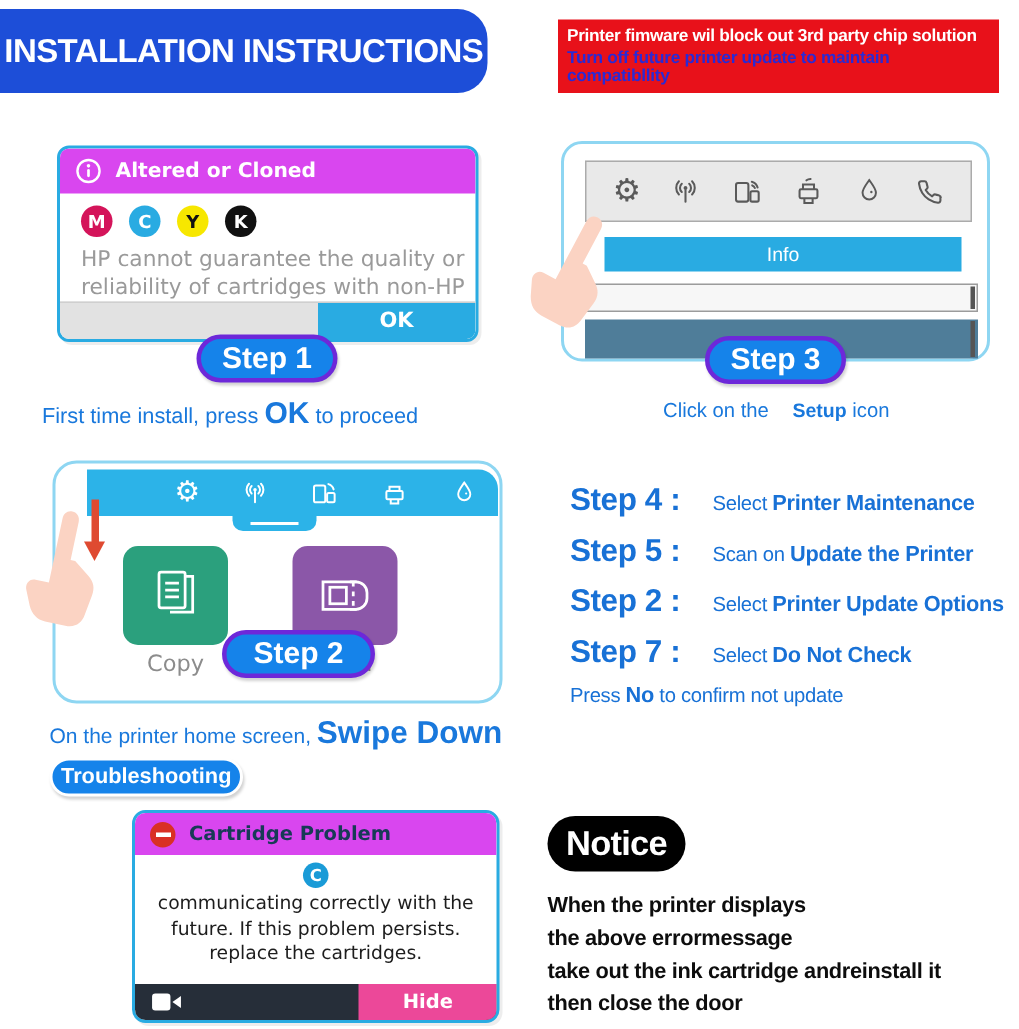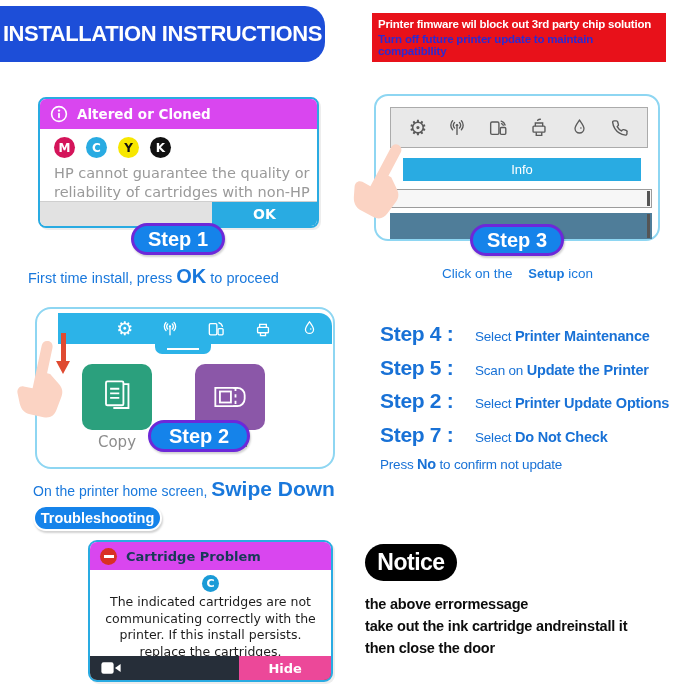--- a/index.html
+++ b/index.html
@@ -304,34 +304,34 @@
 
   <div class="dlg dlg2">
     <div class="dlg-head">
       <span class="nosign">
           <i></i>
         </span>
       <span class="ttl2">Cartridge Problem</span>
     </div>
     <div class="cbadge">C</div>
     <div class="dlg2-text">
-      <div>The indicated cartridges are not</div>
       <div>communicating correctly with the</div>
-      <div>printer. If this install persists.</div>
+      <div>future. If this problem persists.</div>
       <div>replace the cartridges.</div>
     </div>
     <div class="dlg2-foot">
       <svg class="ic cam" width="22" height="14" viewBox="0 0 24 16">
         <rect x="1" y="1.5" width="14" height="13" rx="2.5" fill="#fff"></rect>
         <path d="M16.5 8l6.5-4.5v9z" fill="#fff"></path>
       </svg>
       <div class="hideseg">Hide</div>
     </div>
   </div>
 
   <div class="notice-pill">Notice</div>
   <div class="notice-text">
+    <div>When the printer displays</div>
     <div>the above errormessage</div>
     <div>take out the ink cartridge andreinstall it</div>
     <div>then close the door</div>
   </div>
 
 </div>
 
 </body></html>

